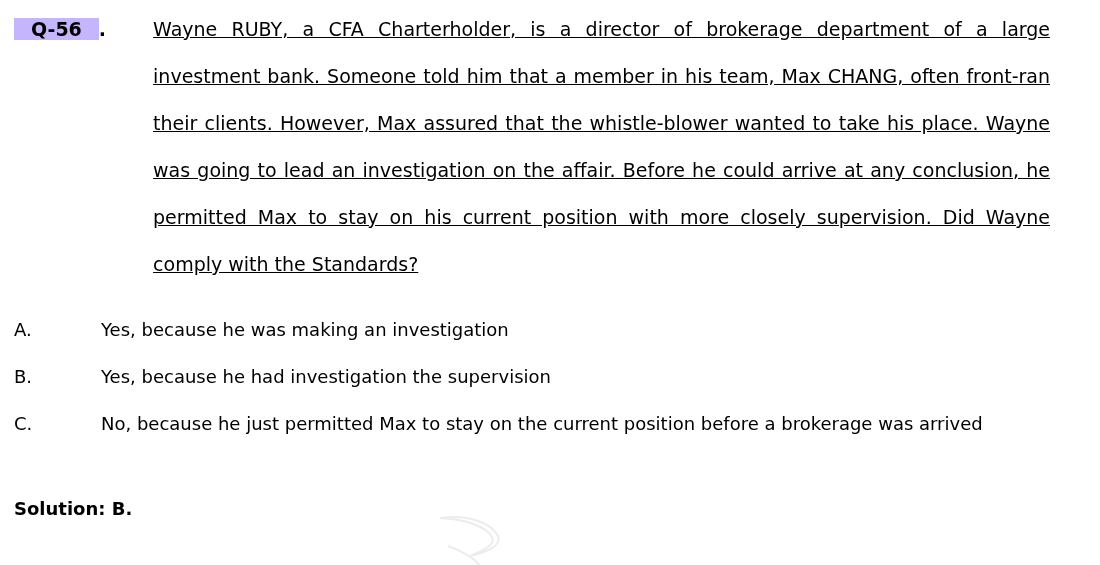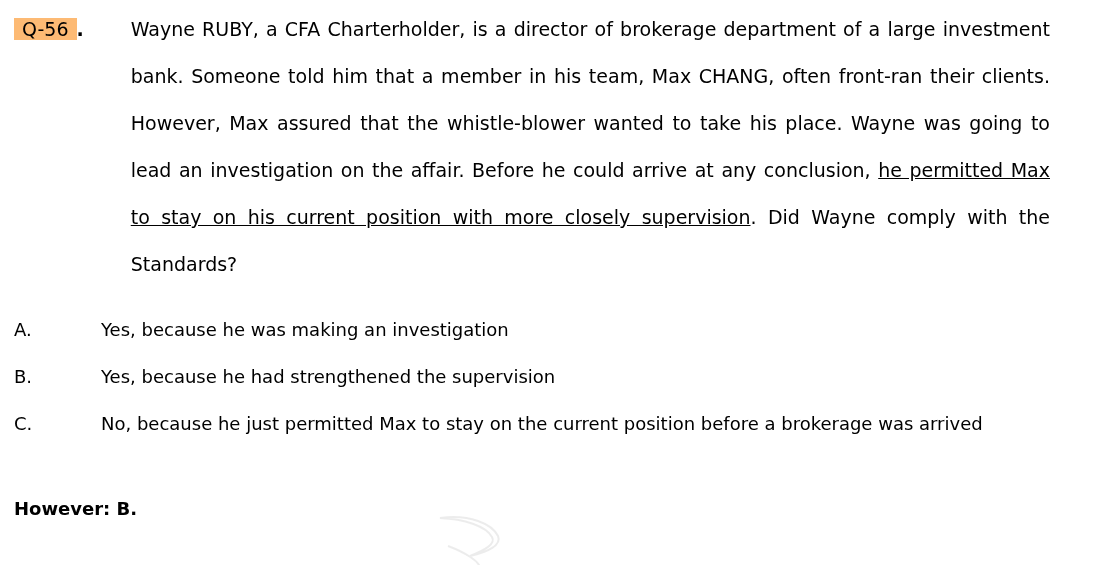--- a/index.html
+++ b/index.html
@@ -23,40 +23,41 @@
     padding: 6px 50px 0 14px;
   }
 
   
   .question-row {
     display: flex;
     align-items: flex-start;
   }
   .q-label {
     flex: 0 0 auto;
-    font-weight: normal;
+    font-weight: bold;
     font-size: 19px;
     line-height: 47px;
-    background: #fdba74;
-    padding: 0 8px;
+    background: #c4b5fd;
+    padding: 0 17px;
     white-space: nowrap;
   }
   .q-label-dot {
     font-weight: bold;
     font-size: 19px;
     line-height: 47px;
   }
   .q-body {
     flex: 1 1 auto;
     margin-left: 47px;
     font-size: 19px;
     line-height: 47px;
     text-align: justify;
     text-justify: inter-word;
     hyphens: none;
+    text-decoration: underline;
   }
   .q-body .underlined {
     text-decoration: underline;
   }
 
   
   .choices {
     margin-top: 18px;
   }
   .choice-row {
@@ -110,30 +111,30 @@
 
   <div class="choices">
 
     <div class="choice-row">
       <div class="choice-letter">A.</div>
       <div class="choice-text">Yes, because he was making an investigation</div>
     </div>
 
     <div class="choice-row">
       <div class="choice-letter">B.</div>
-      <div class="choice-text">Yes, because he had strengthened the supervision</div>
+      <div class="choice-text">Yes, because he had investigation the supervision</div>
     </div>
 
     <div class="choice-row">
       <div class="choice-letter">C.</div>
       <div class="choice-text">No, because he just permitted Max to stay on the current position before a brokerage was arrived</div>
     </div>
 
   </div>
 
-  <div class="solution">However: B.</div>
+  <div class="solution">Solution: B.</div>
 
   <svg class="watermark" viewBox="0 0 90 60">
     <path d="M10 6 C40 2, 62 12, 68 24 C72 33, 58 40, 40 44 C55 38, 66 32, 62 25 C56 14, 34 7, 10 6 Z" fill="none" stroke="#9a9a9a" stroke-width="2"></path>
     <path d="M18 34 C34 40, 52 50, 50 58" fill="none" stroke="#9a9a9a" stroke-width="2"></path>
   </svg>
 
 </div>
 
 </body></html>

